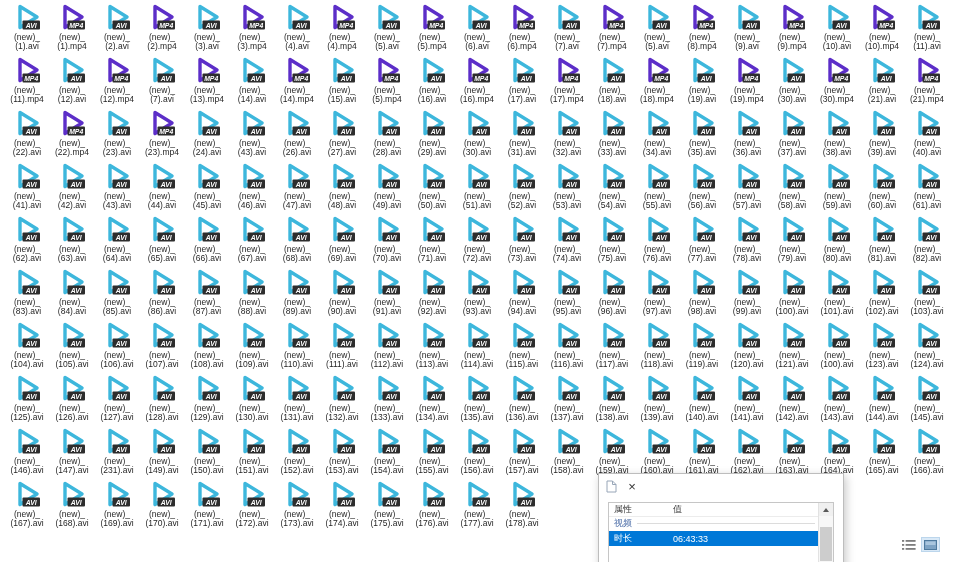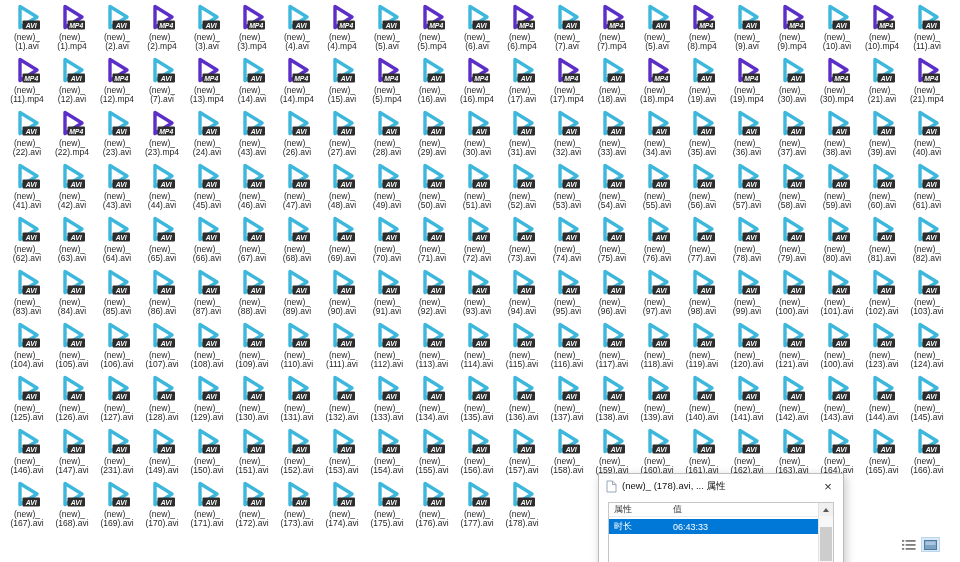--- a/index.html
+++ b/index.html
@@ -2273,28 +2273,31 @@
       </div>
     </div>
   </div>
 
 <div class="dialog">
   <div class="d-titlebar">
     <svg width="11" height="13" viewBox="0 0 11 13">
       <path d="M1 1 h5.5 l3.5 3.5 V12 H1 Z" fill="#ffffff" stroke="#98a6b8" stroke-width="1"></path>
       <path d="M6.5 1 v3.5 h3.5" fill="none" stroke="#98a6b8" stroke-width="1"></path>
     </svg>
-    <span class="d-title">(new)_ (178).avi, ... 属性</span>
     <span class="d-close">×</span>
   </div>
   <div class="d-page">
     <div class="listbox">
       <div class="lb-row lb-header">
         <span class="c-prop">属性</span>
         <span class="c-val">值</span>
+      </div>
+      <div class="lb-group">
+        <span class="g-label">视频</span>
+        <span class="g-line"></span>
       </div>
       <div class="lb-row lb-selected">
         <span class="c-prop">时长</span>
         <span class="c-val">06:43:33</span>
       </div>
       <div class="lb-scrollbar">
         <div class="sb-up">
             <span class="sb-arrow"></span>
           </div>
         <div class="sb-thumb"></div>

